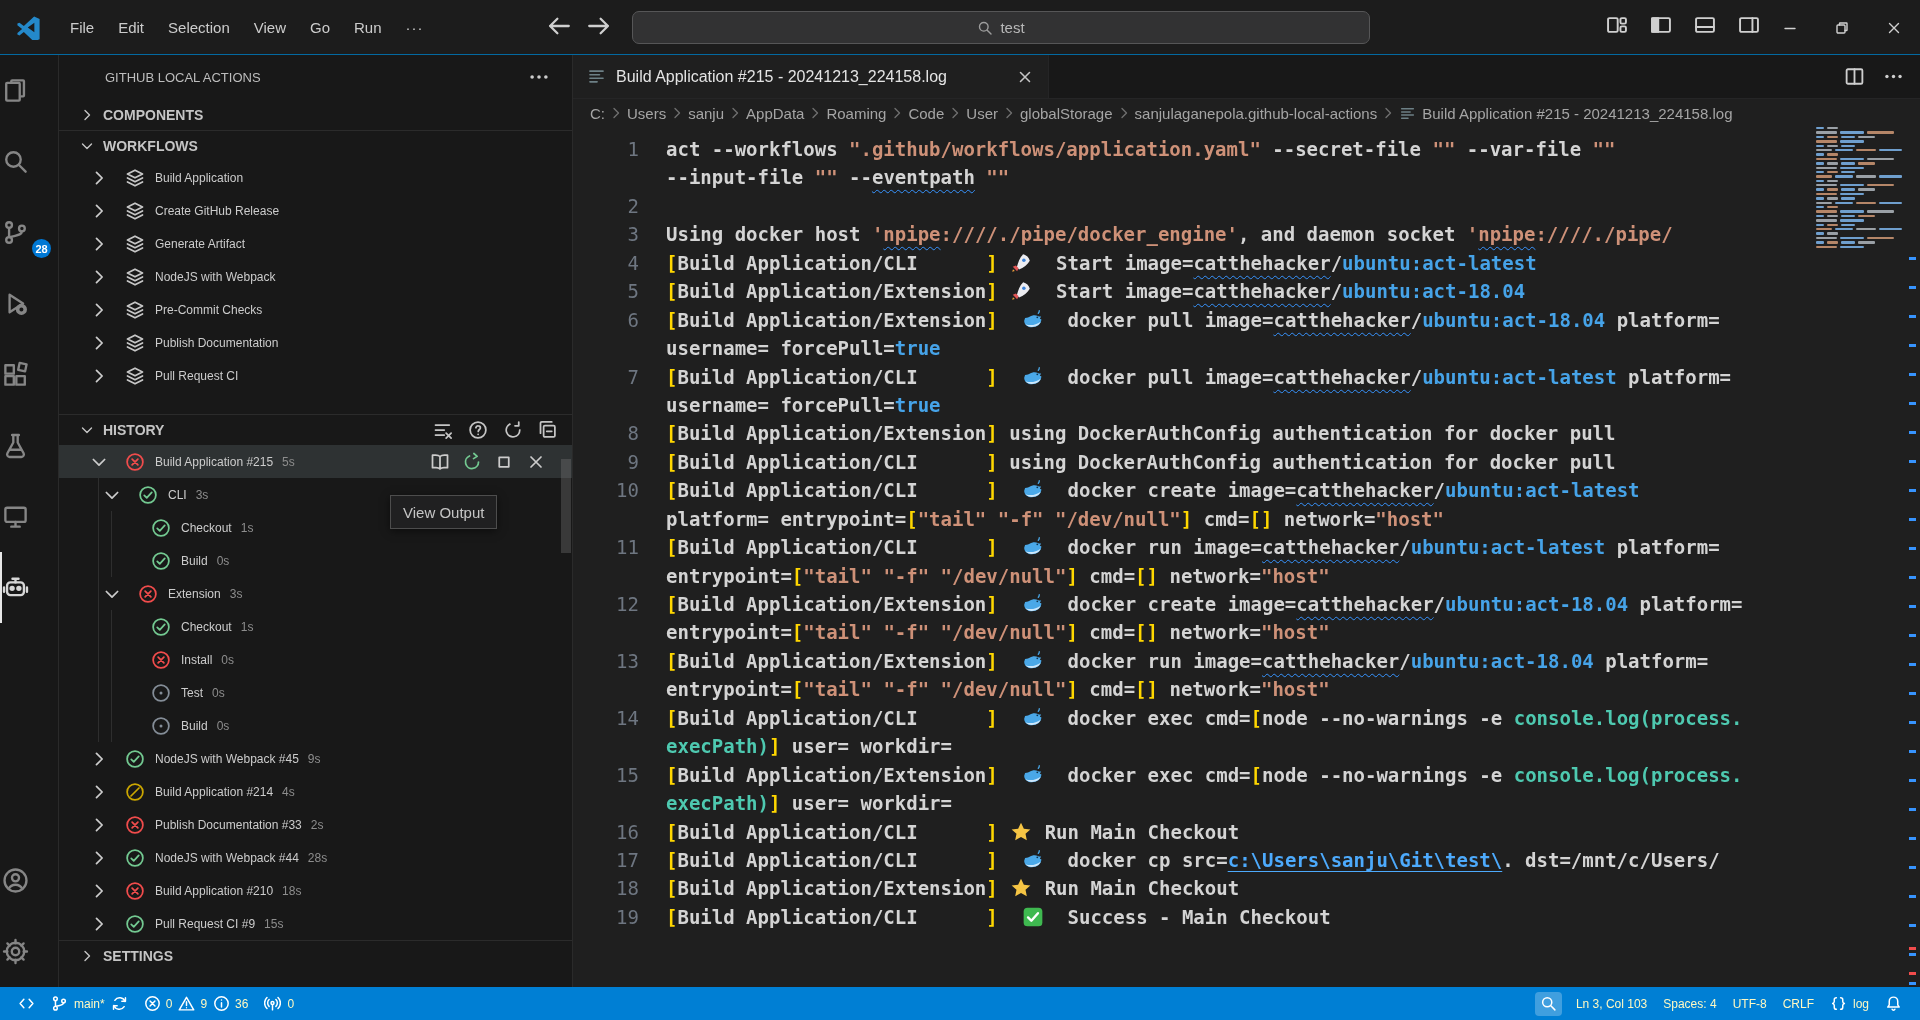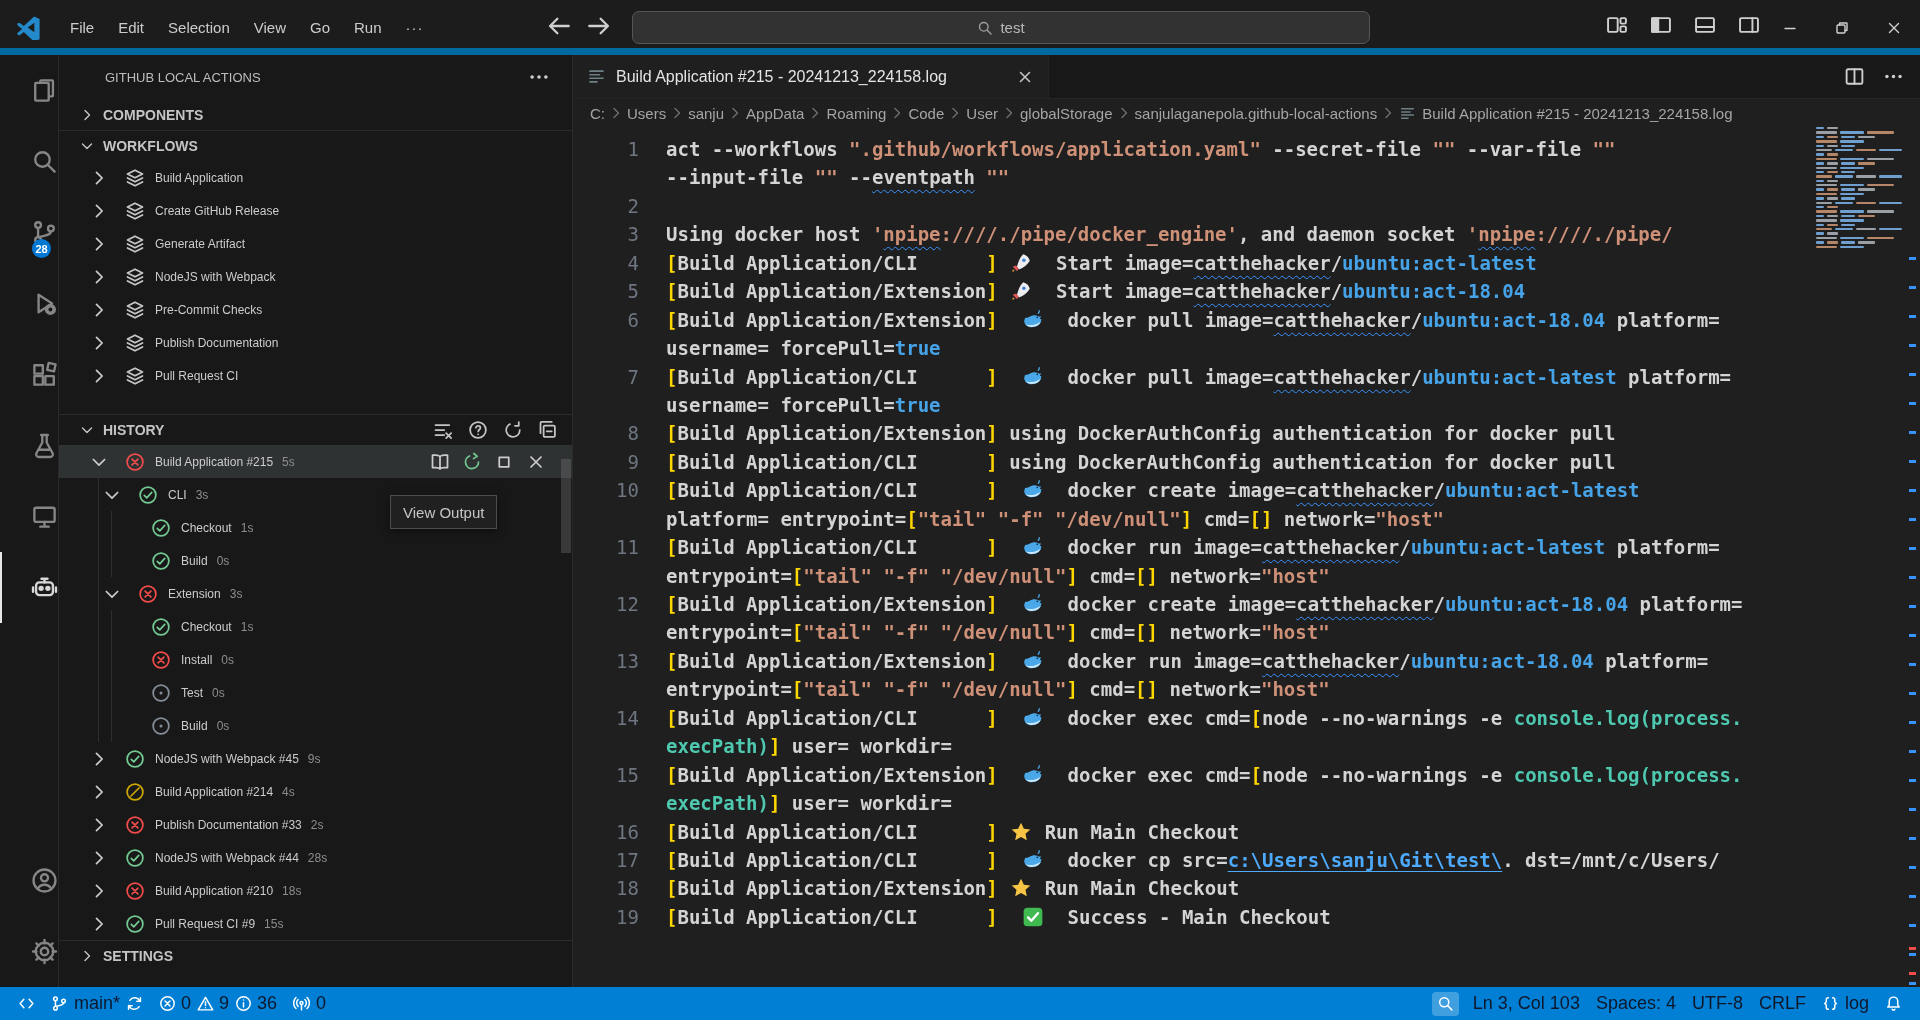--- a/index.html
+++ b/index.html
@@ -2,21 +2,21 @@
 <html><head>
 <meta charset="utf-8">
 <style>
   * { margin:0; padding:0; box-sizing:border-box; }
   html,body { width:1920px; height:1020px; overflow:hidden; background:#1f1f1f;
     font-family:"Liberation Sans", sans-serif; color:#cccccc; }
   .icon { display:inline-flex; align-items:center; justify-content:center; }
   .icon svg { width:100%; height:100%; display:block; }
 
   
-  .titlebar { position:relative; height:55px; background:#1c1c1c; border-bottom:7px solid #0369a1;text-align:right; }
+  .titlebar { position:relative; height:55px; background:#1c1c1c; border-bottom:1px solid #0369a1;text-align:right; }
   .vslogo { position:absolute; left:16px; top:15px; width:25px; height:25px; }
   .menubar { position:absolute; left:58px; top:0; height:55px; display:flex; align-items:center; }
   .menu-item { padding:6px 12px; font-size:15px; color:#cccccc; border-radius:5px; cursor:default; }
   .menu-more { padding:6px 12px; font-size:15px; color:#cccccc; letter-spacing:1px; }
   .nav-arrows { position:absolute; left:546px; top:13px; display:flex; gap:14px; }
   .navbtn { width:26px; height:26px; color:#cfcfcf; }
   .searchbox { position:absolute; left:632px; top:11px; width:738px; height:33px;
     background:#323233; border:1px solid #565657; border-radius:7px;
     display:flex; align-items:center; justify-content:center; gap:7px; color:#b8b8b8; font-size:15px; }
   .searchbox .s-ic { width:16px; height:16px; color:#9d9d9d; }
@@ -25,21 +25,21 @@
   .window-controls { position:absolute; right:0; top:0; height:55px; display:flex; }
   .winbtn { width:52px; height:55px; color:#d0d0d0; display:flex; align-items:center; justify-content:center; }
   .winbtn .icon { width:16px; height:16px; }
 
   
   .main { display:flex; height:932px; }
 
   
   .activitybar { width:59px; background:#181818; border-right:1px solid #2a2a2a;
     display:flex; flex-direction:column; }
-  .ab-item { position:relative; height:71px; display:flex; align-items:center; justify-content:flex-end;
+  .ab-item { position:relative; height:71px; display:flex; align-items:center; justify-content:flex-start;
     color:#868686; border-left:2px solid transparent; }
   .ab-item .icon { width:27px; height:27px; }
   .ab-item.active { color:#d7d7d7; border-left:2px solid #e7e7e7; }
   .ab-badge { position:absolute; right:7px; bottom:10px; min-width:19px; height:19px; border-radius:10px;
     background:#0078d4; color:#fff; font-size:11px; font-weight:bold;
     display:flex; align-items:center; justify-content:center; padding:0 3px; }
   .ab-spacer { flex:1; }
 
   
   .sidebar { position:relative; width:514px; background:#181818; border-right:1px solid #2a2a2a; overflow:hidden; }
@@ -101,22 +101,22 @@
   .ic { display:inline-block; width:24px; height:22px; vertical-align:-4px; }
   .ic svg { width:100%; height:100%; }
 
   .minimap { position:absolute; top:0; right:15px; width:92px; height:118px; background:#1f1f1f; z-index:10; }
   .mm-row { display:flex; gap:3px; margin:0 3px 2px 3px; height:2.4px; }
   .mm-seg { height:2.4px; border-radius:1px; }
   .ruler { position:absolute; top:0; right:0; width:15px; height:100%; background:#1f1f1f; z-index:11; }
   .rmark { position:absolute; right:4px; width:7px; height:3px; }
 
   
-  .statusbar { height:33px; background:#007fd4; color:#0f172a; display:flex; align-items:center;
-    font-size:18px; padding:0 10px; }
+  .statusbar { height:33px; background:#007fd4; color:#fef9c3; display:flex; align-items:center;
+    font-size:12px; padding:0 10px; }
   .sb-item { display:flex; align-items:center; gap:6px; padding:0 8px; height:100%; }
   .sb-item .icon { width:17px; height:17px; color:#ffffff; }
   .sb-right { margin-left:auto; display:flex; align-items:center; height:100%; }
   .sb-zoom { background:rgba(255,255,255,.25); border-radius:4px; height:24px; margin-right:6px;
     padding:0 5px; }
   .sb-group { display:flex; align-items:center; gap:5px; }
 </style>
 </head>
 <body>
 

